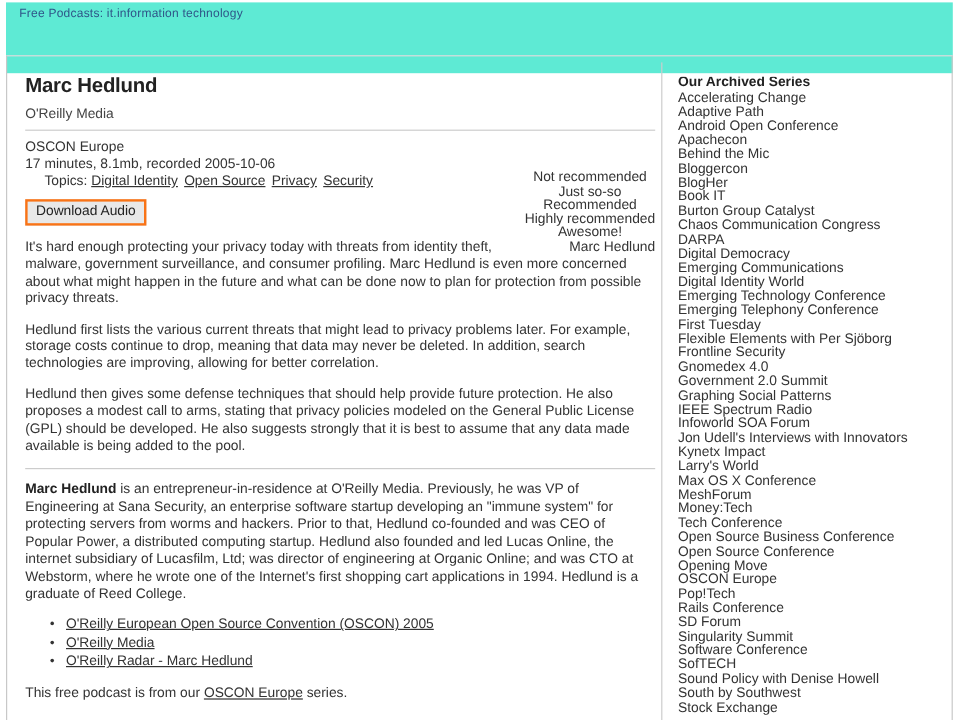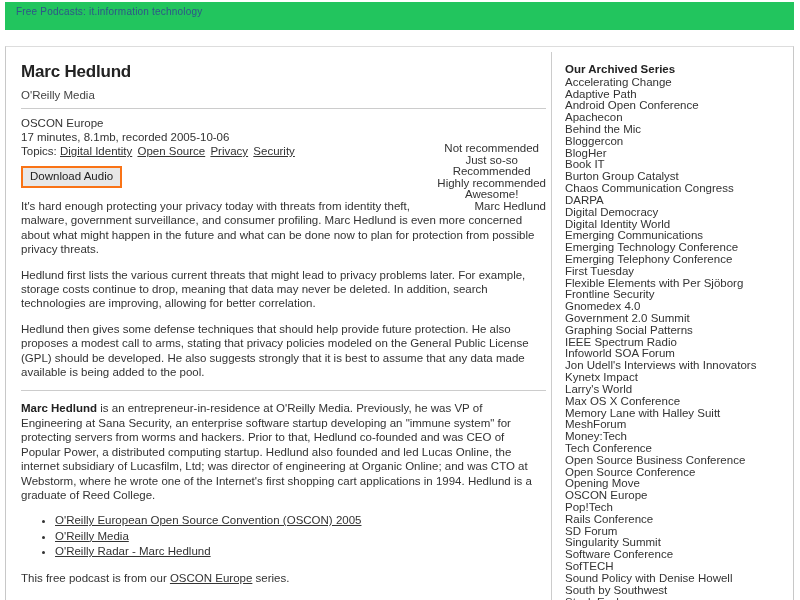--- a/index.html
+++ b/index.html
@@ -19,22 +19,22 @@
     height: 600px;
     position: relative;
     box-sizing: border-box;
   }
   
   .masthead {
     position: absolute;
     left: 5px;
     top: 2px;
     width: 789px;
-    height: 28px;
-    background: #22c55e;
+    height: 59px;
+    background: #5eead4;
     box-sizing: border-box;
   }
   .masthead-title {
     position: absolute;
     left: 11px;
     top: 4px;
     font-size: 10px;
     color: #2f5588;
     letter-spacing: 0.2px;
     white-space: nowrap;
@@ -105,21 +105,21 @@
     margin: 0 0 2px 0;
   }
   .meta-line {
     font-size: 11.5px;
     color: #333333;
     margin: 0 0 2px 0;
   }
   .topics-line {
     font-size: 11.5px;
     color: #333333;
-    margin: 0 0 9px 0;
+    margin: 0 0 9px 16px;
   }
   a.link {
     color: #333333;
     text-decoration: underline;
     cursor: pointer;
   }
   .topic-link { margin-right: 2px; }
 
   
   .title-row {
@@ -288,37 +288,36 @@
         <li>Android Open Conference</li>
         <li>Apachecon</li>
         <li>Behind the Mic</li>
         <li>Bloggercon</li>
         <li>BlogHer</li>
         <li>Book IT</li>
         <li>Burton Group Catalyst</li>
         <li>Chaos Communication Congress</li>
         <li>DARPA</li>
         <li>Digital Democracy</li>
+        <li>Emerging Communications</li>
         <li>Digital Identity World</li>
-        <li>Emerging Communications</li>
         <li>Emerging Technology Conference</li>
         <li>Emerging Telephony Conference</li>
         <li>First Tuesday</li>
         <li>Flexible Elements with Per Sjöborg</li>
         <li>Frontline Security</li>
         <li>Gnomedex 4.0</li>
         <li>Government 2.0 Summit</li>
         <li>Graphing Social Patterns</li>
         <li>IEEE Spectrum Radio</li>
         <li>Infoworld SOA Forum</li>
         <li>Jon Udell's Interviews with Innovators</li>
         <li>Kynetx Impact</li>
         <li>Larry's World</li>
         <li>Max OS X Conference</li>
-        <li>Memory Lane with Halley Suitt</li>
         <li>MeshForum</li>
         <li>Money:Tech</li>
         <li>Tech Conference</li>
         <li>Open Source Business Conference</li>
         <li>Open Source Conference</li>
         <li>Opening Move</li>
         <li>OSCON Europe</li>
         <li>Pop!Tech</li>
         <li>Rails Conference</li>
         <li>SD Forum</li>

